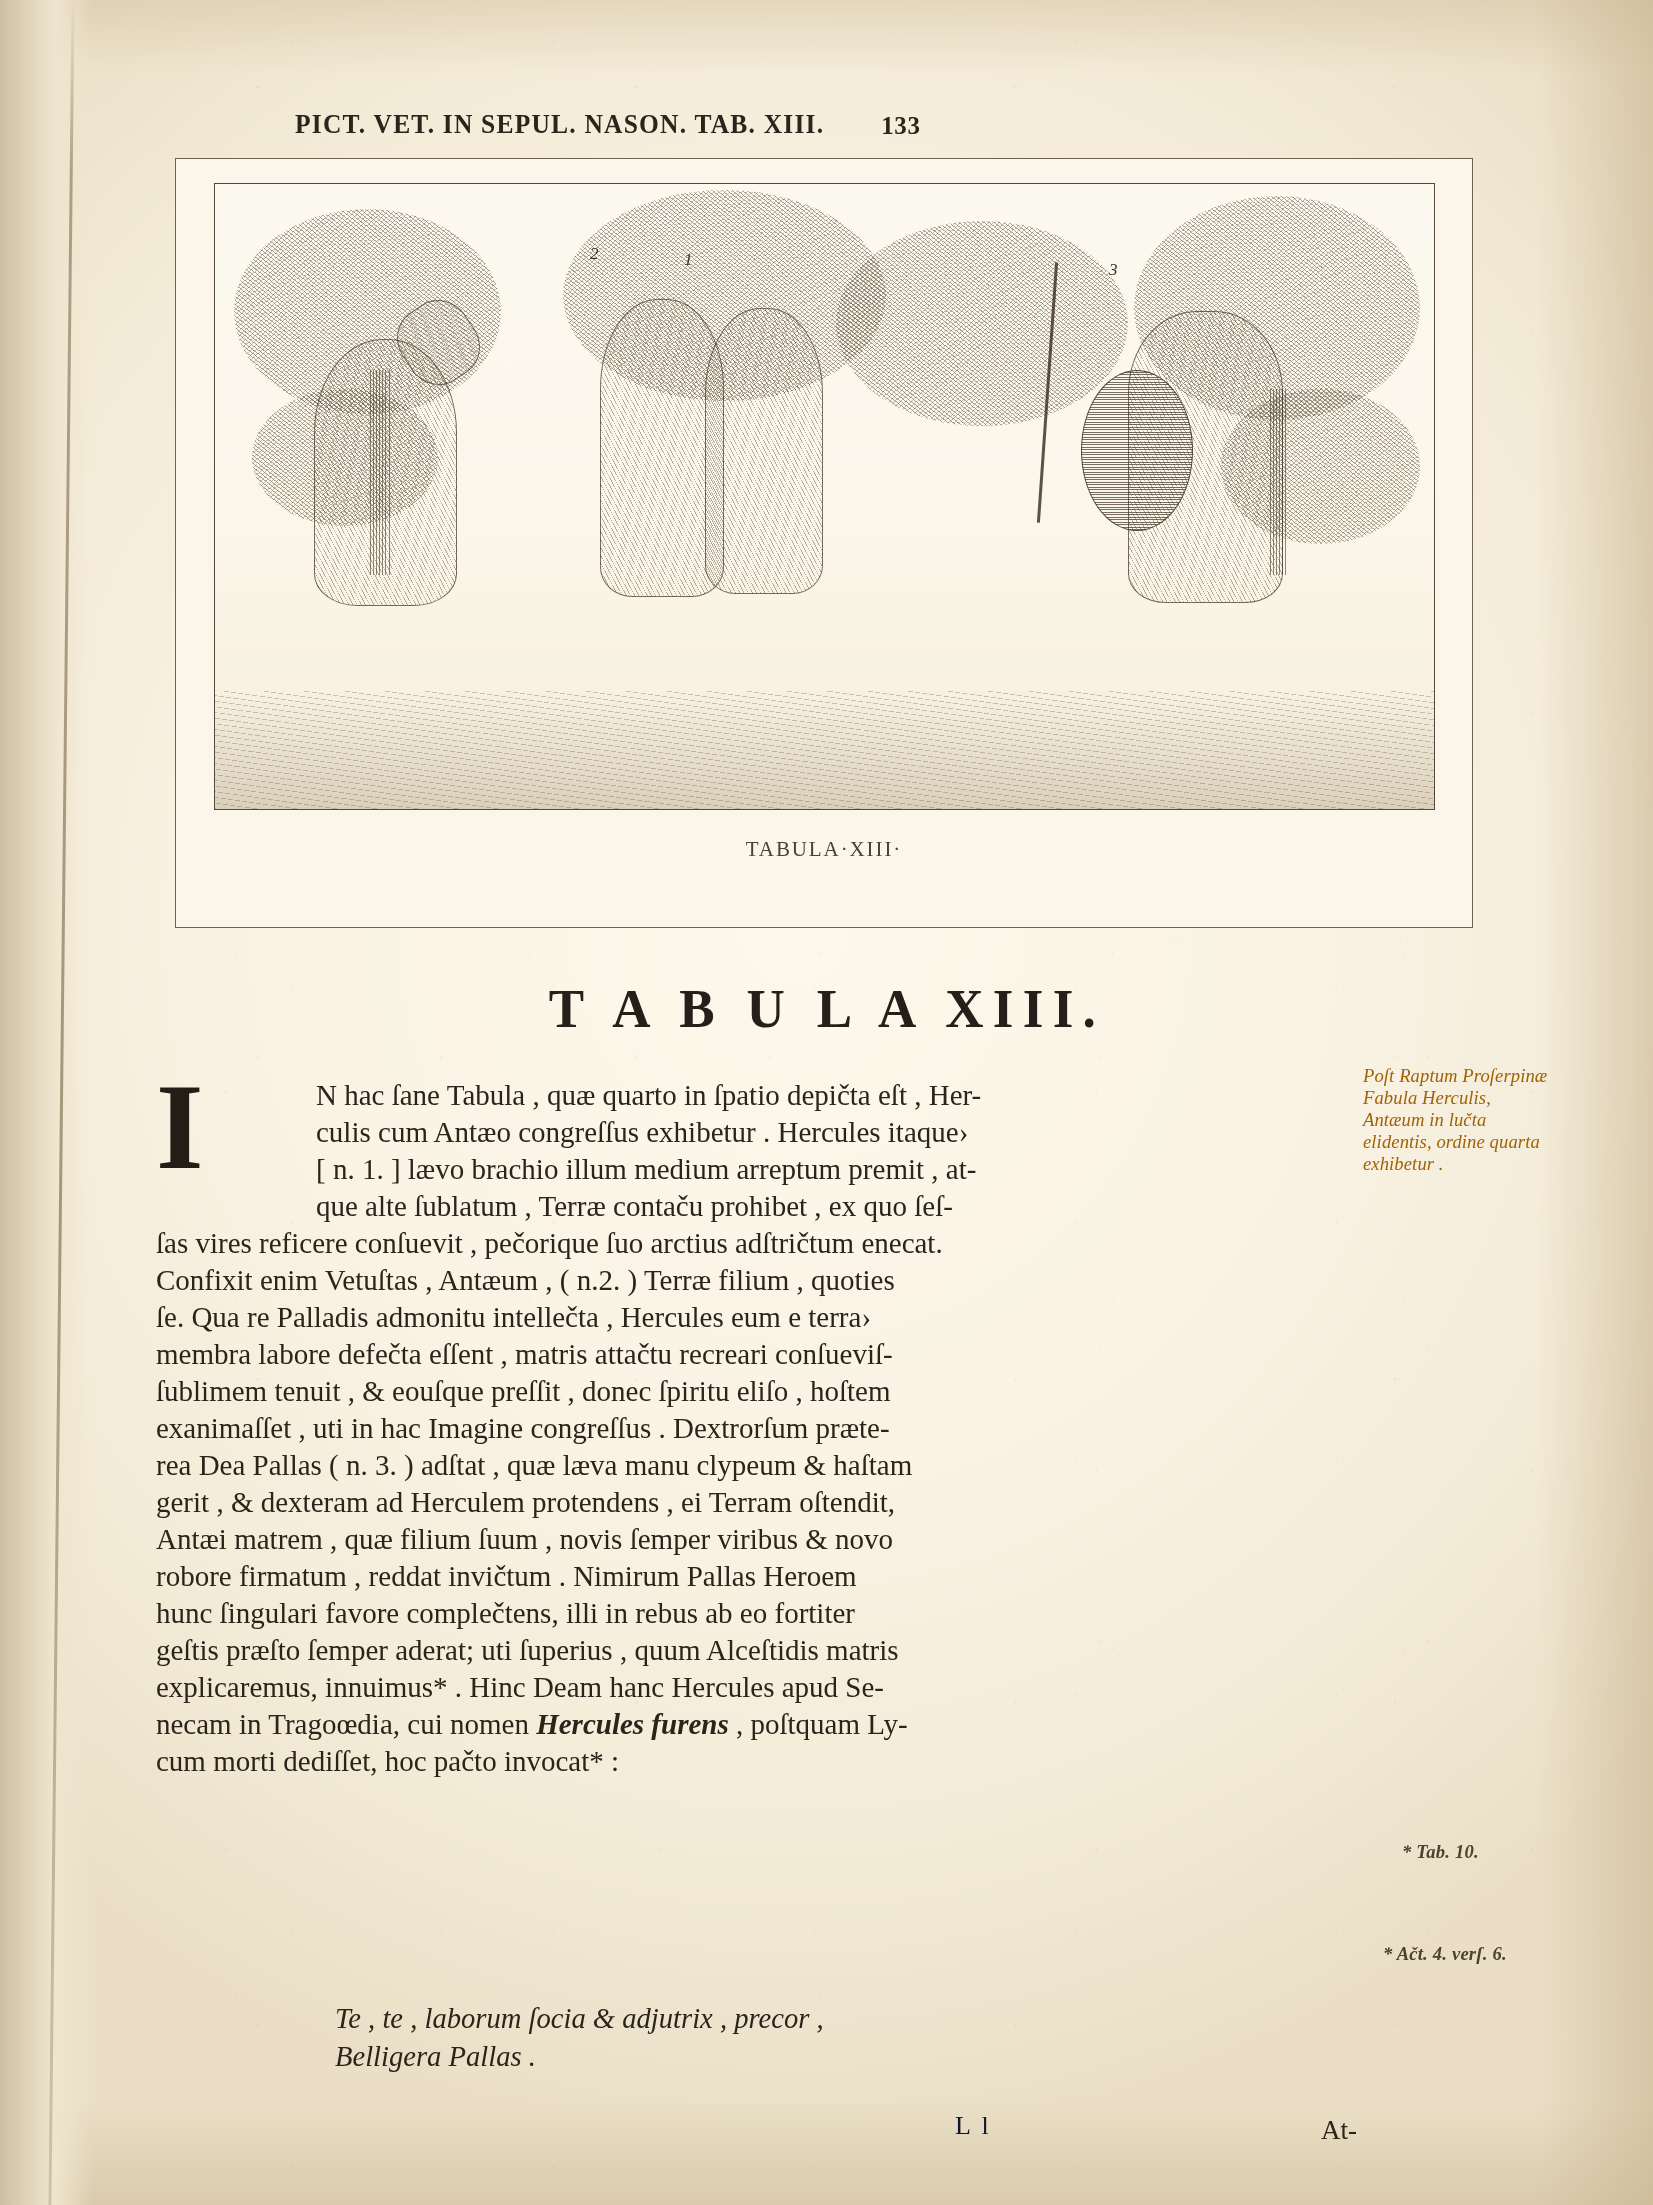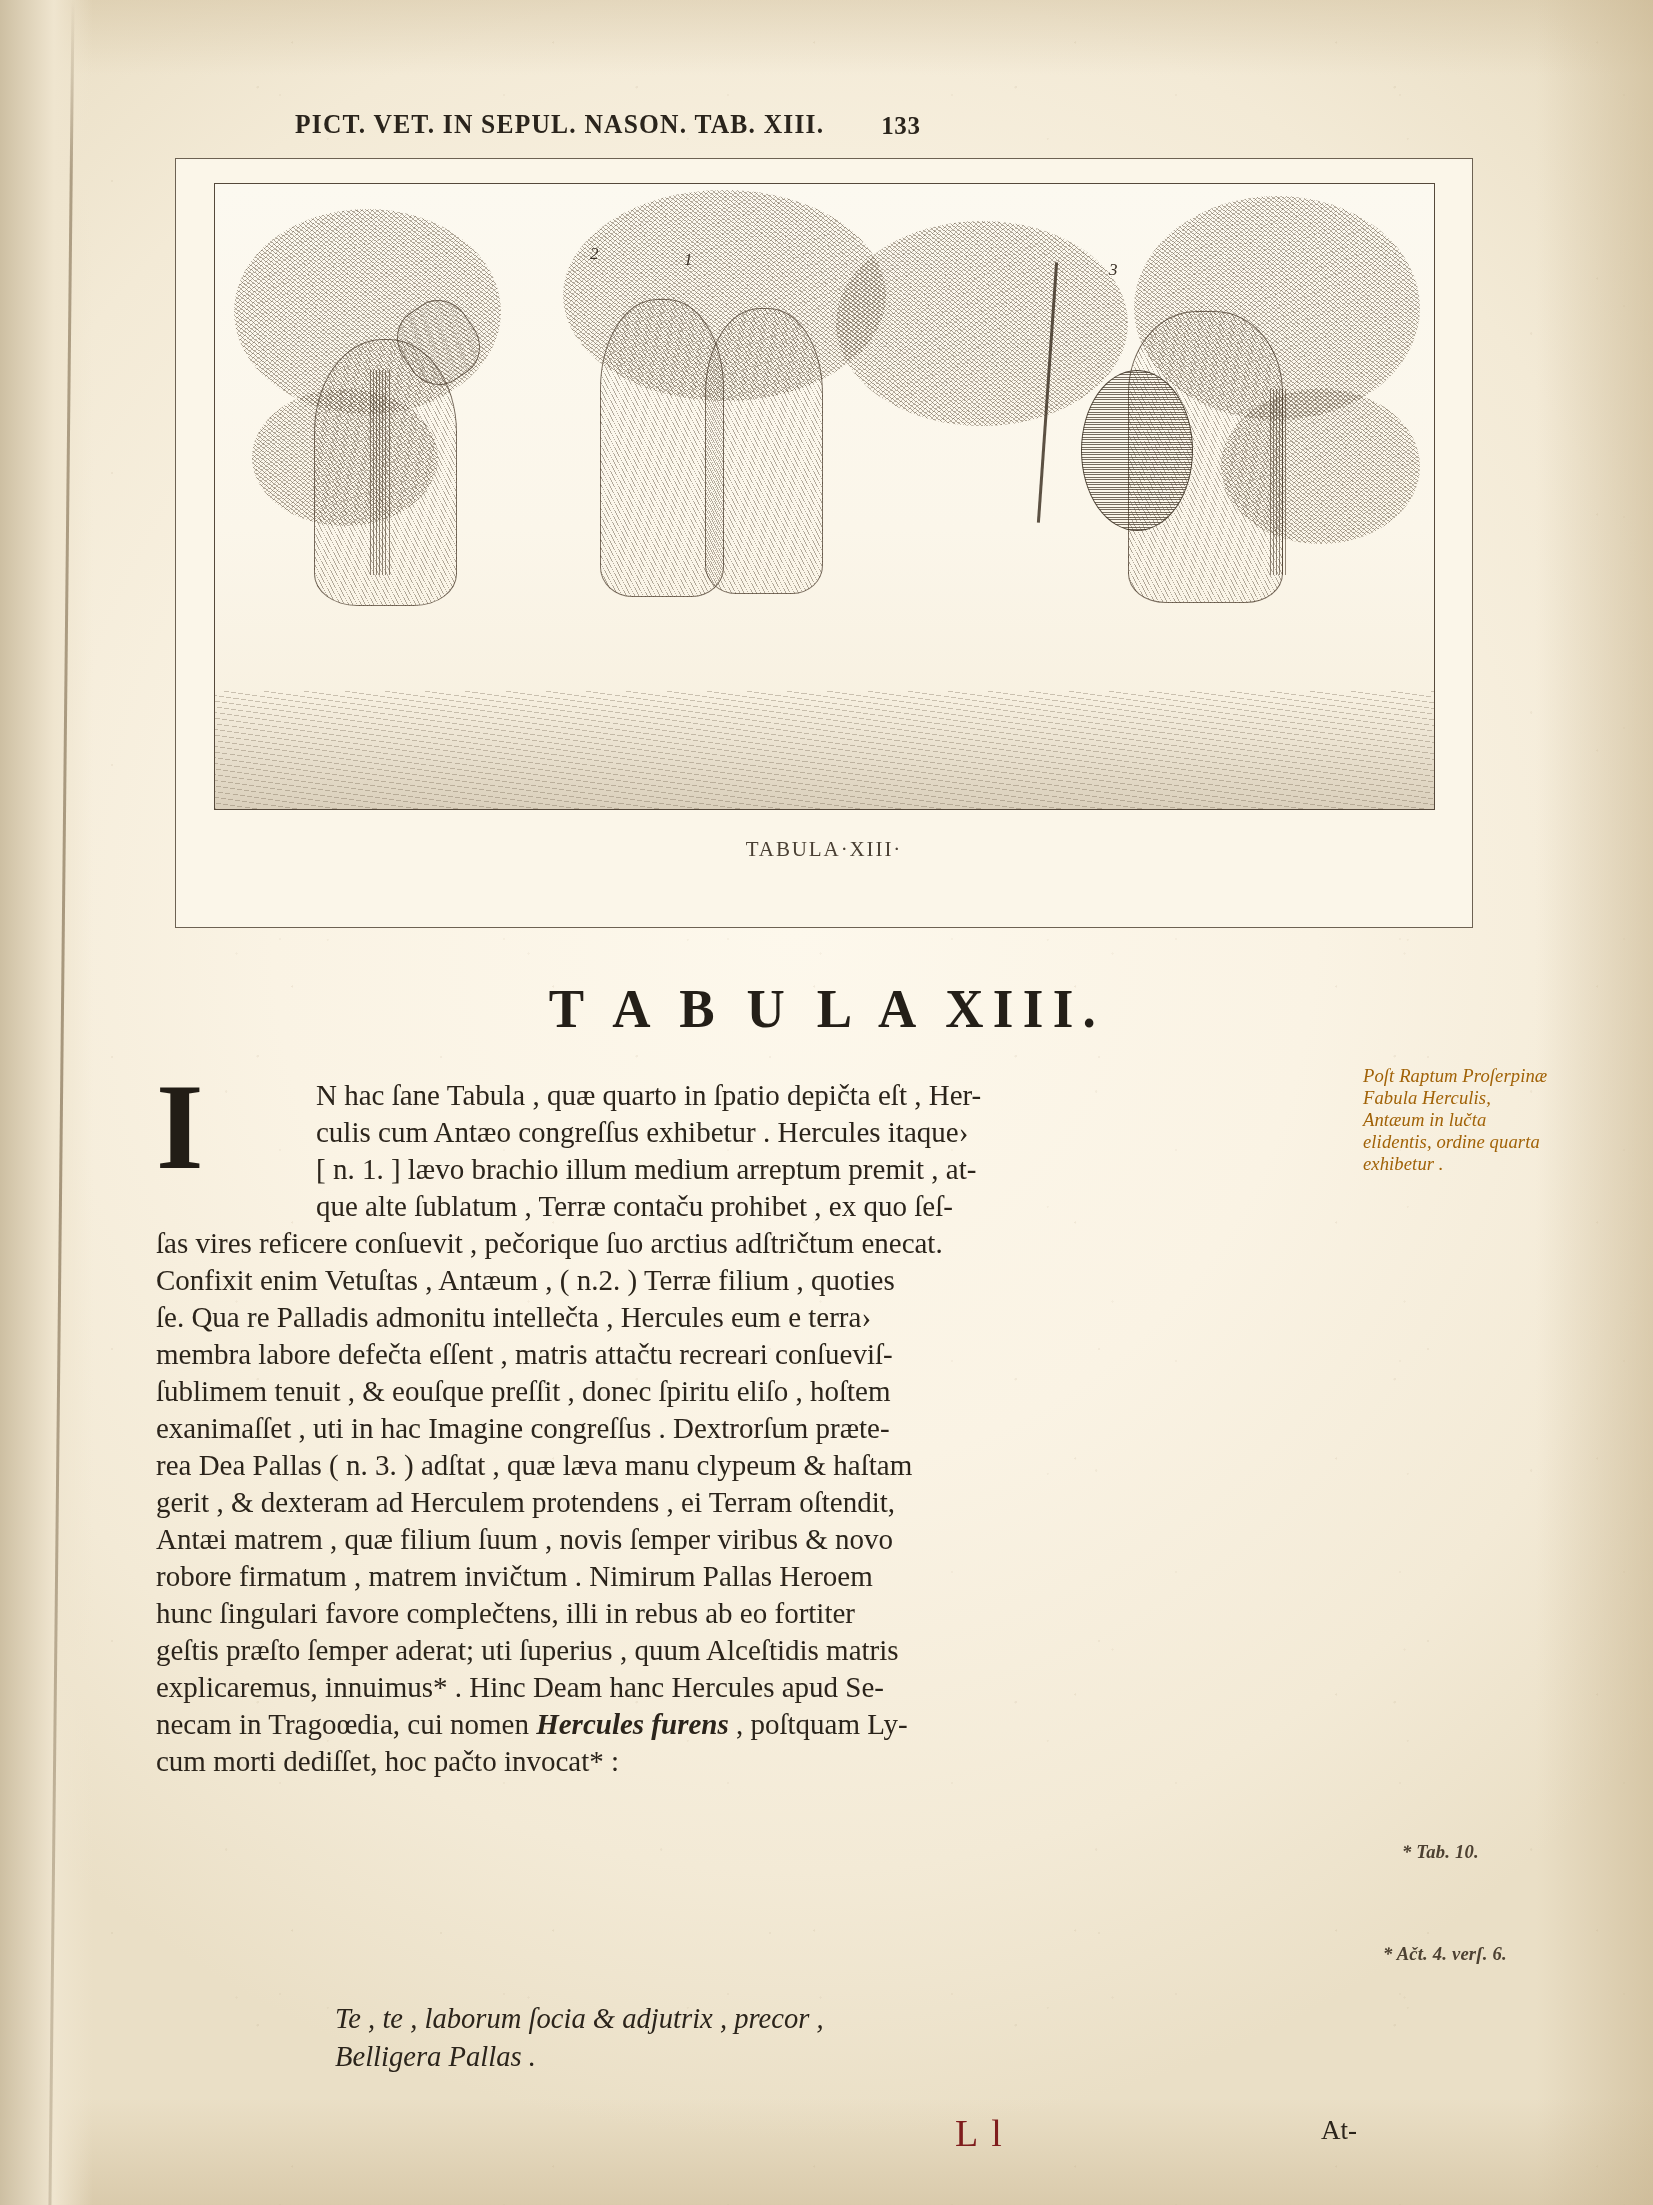--- a/index.html
+++ b/index.html
@@ -182,21 +182,21 @@
 
   
   #verse{
     position:absolute; left:335px; top:2000px; width:931px;
     font-style:italic; font-size:28.6px; line-height:38px; color:#2b241b;
   }
 
   
   #signature{
     position:absolute; left:955px; top:2111px;
-    font-size:38px; letter-spacing:2.5px; color:#7f1d1d;
+    font-size:26px; letter-spacing:2.5px; color:#0f172a;
   }
   #catchword{
     position:absolute; left:1321px; top:2115px;
     font-size:27px; color:#2b241b;
   }
 </style>
 </head>
 <body>
 
 <div id="page-sheet">
@@ -262,21 +262,21 @@
 
     <div class="tline"><span>ſas vires reficere conſuevit , pečorique ſuo arctius adſtričtum enecat.</span></div>
     <div class="tline"><span>Confixit enim Vetuſtas , Antæum , ( n.2. ) Terræ filium , quoties</span></div>
     <div class="tline"><span>ſe. Qua re Palladis admonitu intellečta , Hercules eum e terra›</span></div>
     <div class="tline"><span>membra labore defečta eſſent , matris attačtu recreari conſueviſ-</span></div>
     <div class="tline"><span>ſublimem tenuit , &amp; eouſque preſſit , donec ſpiritu eliſo , hoſtem</span></div>
     <div class="tline"><span>exanimaſſet , uti in hac Imagine congreſſus . Dextrorſum præte-</span></div>
     <div class="tline"><span>rea Dea Pallas ( n. 3. ) adſtat , quæ læva manu clypeum &amp; haſtam</span></div>
     <div class="tline"><span>gerit , &amp; dexteram ad Herculem protendens , ei Terram oſtendit,</span></div>
     <div class="tline"><span>Antæi matrem , quæ filium ſuum , novis ſemper viribus &amp; novo</span></div>
-    <div class="tline"><span>robore firmatum , matrem invičtum . Nimirum Pallas Heroem</span></div>
+    <div class="tline"><span>robore firmatum , reddat invičtum . Nimirum Pallas Heroem</span></div>
     <div class="tline"><span>hunc ſingulari favore complečtens, illi in rebus ab eo fortiter</span></div>
     <div class="tline"><span>geſtis præſto ſemper aderat; uti ſuperius , quum Alceſtidis matris</span></div>
     <div class="tline"><span>explicaremus, innuimus* . Hinc Deam hanc Hercules apud Se-</span></div>
 
     <div class="tline last">
       <span>necam in Tragoœdia, cui nomen </span><em>Hercules furens</em><span> , poſtquam Ly-</span>
     </div>
 
     <div class="tline last"><span>cum morti dediſſet, hoc pačto invocat* :</span></div>
   </div>

